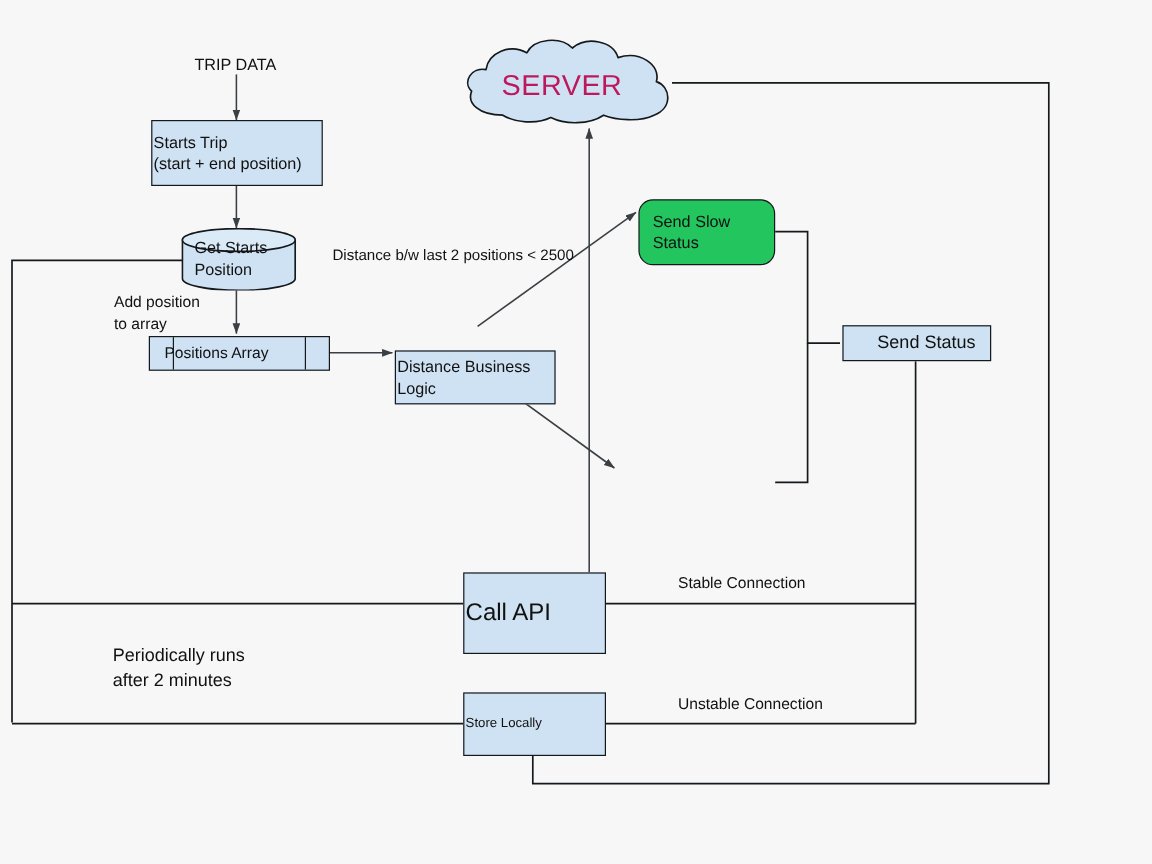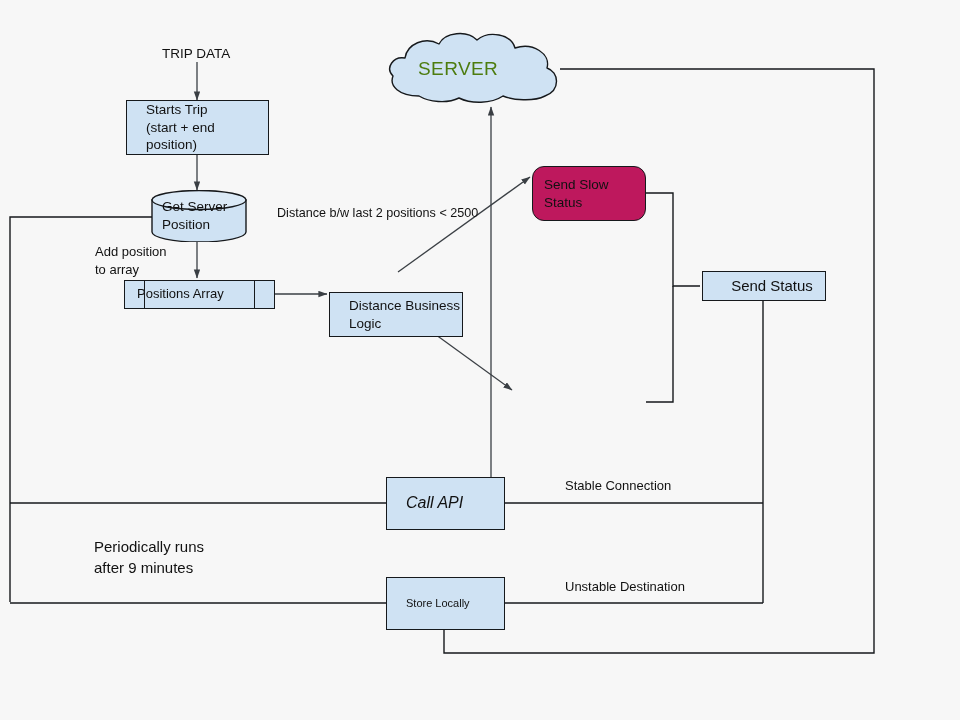--- a/index.html
+++ b/index.html
@@ -32,24 +32,24 @@
     display: flex;
     align-items: center;
     color: #111111;
     font-size: 13.5px;
     line-height: 1.3;
     white-space: pre-line;
   }
   .rect {
     background: #cfe2f3;
     border: 1.4px solid #16191c;
-    padding-left: 19px;
+    padding-left: 1px;
   }
   .rounded {
-    background: #be185d;
+    background: #22c55e;
     border: 1.4px solid #16191c;
     border-radius: 12px;
     padding-left: 11px;
   }
   .datastore {
     background: #cfe2f3;
     border: 1.4px solid #16191c;
     padding-left: 12px;
   }
   .datastore .divl, .datastore .divr {
@@ -84,22 +84,22 @@
   }
   .cloud {
     position: absolute;
     display: flex;
     align-items: center;
     justify-content: center;
   }
   .cloud-label {
     position: absolute;
     z-index: 2;
-    font-size: 19px;
-    color: #4d7c0f;
+    font-size: 24px;
+    color: #be185d;
     letter-spacing: 0.4px;
   }
   .edge-label {
     position: absolute;
     color: #111111;
     font-size: 12.4px;
     line-height: 1.35;
     white-space: pre-line;
   }
   .note {
@@ -168,21 +168,21 @@
   <div class="node rect" style="left:126px; top:100px; width:143px; height:55px;">
     <span>Starts Trip
 (start + end position)</span>
   </div>
 
   <div class="cylinder" style="left:151px; top:190px; width:96px; height:52px;">
     <svg class="cyl-svg" width="96" height="52" viewBox="0 0 96 52">
       <path d="M1,10 L1,42 A47,10 0 0 0 95,42 L95,10 Z" fill="#cfe2f3" stroke="#16191c" stroke-width="1.4"></path>
       <ellipse cx="48" cy="10" rx="47" ry="9.5" fill="#dbeaf7" stroke="#16191c" stroke-width="1.4"></ellipse>
     </svg>
-    <span class="cyl-label">Get Server
+    <span class="cyl-label">Get Starts
 Position</span>
   </div>
 
   <div class="node datastore" style="left:124px; top:280px; width:151px; height:29px; position:absolute; font-size:13px;">
     <span class="divl"></span>
     <span class="divr"></span>
     <span>Positions Array</span>
   </div>
 
   <div class="node rect" style="left:329px; top:272px; width:134px; height:45px;margin-top:20px;">
@@ -204,35 +204,35 @@
   <div class="node rounded" style="left:532px; top:166px; width:114px; height:55px;">
     <span>Send Slow
 Status</span>
   </div>
 
 
   <div class="node rect" style="left:702px; top:271px; width:124px; height:30px; font-size:15px; justify-content:center; padding-left:16px;">
     <span>Send Status</span>
   </div>
 
-  <div class="node rect" style="left:386px; top:477px; width:119px; height:53px; font-size:16px;font-style:italic;">
+  <div class="node rect" style="left:386px; top:477px; width:119px; height:68px; font-size:20px;">
     <span>Call API</span>
   </div>
 
   <div class="node rect" style="left:386px; top:577px; width:119px; height:53px; font-size:11px;">
     <span>Store Locally</span>
   </div>
 
   <div class="edge-label" style="left:95px; top:243px; font-size:13px;">Add position
 to array</div>
 
   <div class="edge-label" style="left:277px; top:205px; font-size:12.6px;">Distance b/w last 2 positions &lt; 2500</div>
 
 
   <div class="edge-label" style="left:565px; top:477px; font-size:13px;">Stable Connection</div>
 
-  <div class="edge-label" style="left:565px; top:578px; font-size:13px;">Unstable Destination</div>
+  <div class="edge-label" style="left:565px; top:578px; font-size:13px;">Unstable Connection</div>
 
   <div class="note" style="left:94px; top:537px;">Periodically runs
-after 9 minutes</div>
+after 2 minutes</div>
 
 
 </div>
 
 </body></html>

